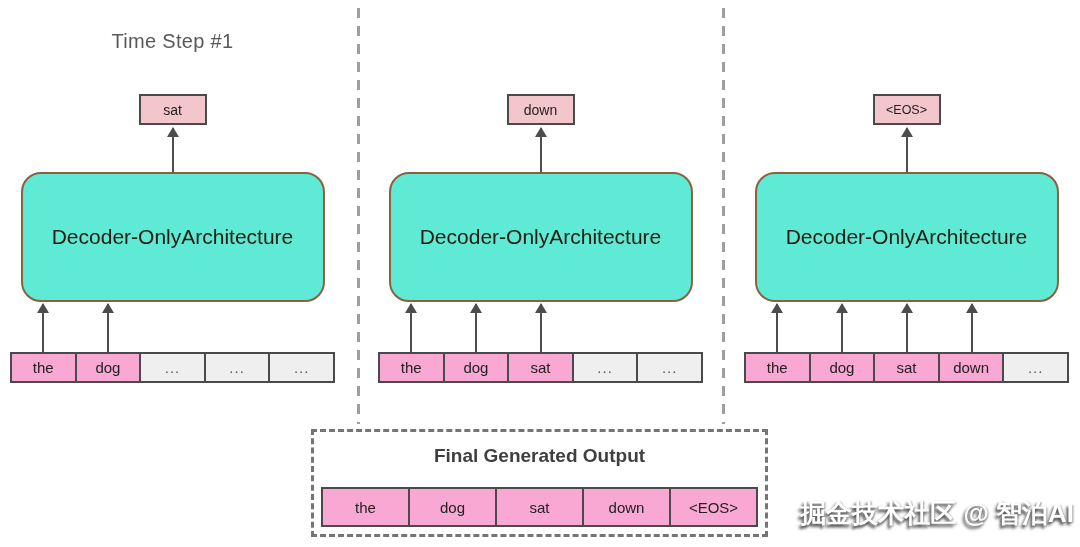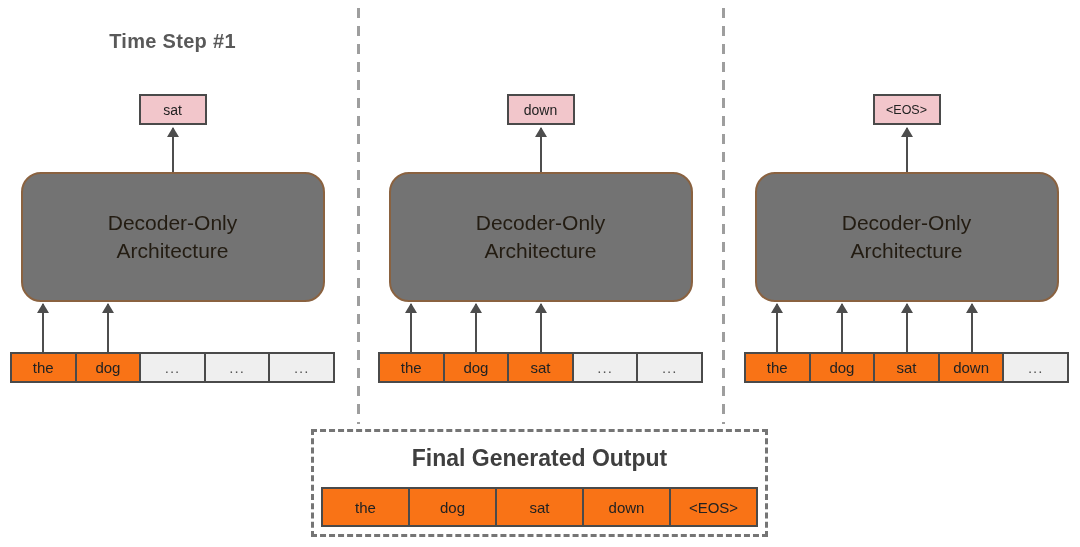--- a/index.html
+++ b/index.html
@@ -7,55 +7,55 @@
   body { font-family:"Liberation Sans", sans-serif; }
   .stage { position:relative; width:1080px; height:547px; background:#ffffff; overflow:hidden; }
 
   
   .vsep { position:absolute; top:8px; width:3px; height:416px;
           background:repeating-linear-gradient(to bottom,#9e9e9e 0 10px,transparent 10px 18px); }
 
   
   .panel { position:absolute; top:0; width:325px; height:395px; }
   .panel-title { position:absolute; top:30px; left:0; width:100%; text-align:center;
-                 font-size:20px; font-weight:bold; color:#595959; letter-spacing:.3px; }
+                 font-size:20px; font-weight:normal; color:#595959; letter-spacing:.3px; }
   .out-box { position:absolute; top:94px; left:50%; transform:translateX(-50%);
              width:68px; height:31px; background:#F2C6CB; border:2px solid #4a4a4a;
              display:flex; align-items:center; justify-content:center;
              font-size:14px; color:#222; }
   .out-box.small { font-size:12.5px; }
   .decoder { position:absolute; top:172px; left:50%; transform:translateX(-50%);
-             width:304px; height:130px; background:#737373; border:2px solid #8a6240;
-             border-radius:20px; display:flex; flex-direction:column;
+             width:304px; height:130px; background:#5eead4; border:2px solid #8a6240;
+             border-radius:20px; display:flex; flex-direction:row;
              align-items:center; justify-content:center; }
   .decoder span { font-size:21px; color:#231c12; line-height:1.35; }
 
   
   .arrow { position:absolute; width:2px; background:#4d4d4d; }
   .arrow::before { content:""; position:absolute; top:-1px; left:50%;
                    transform:translateX(-50%);
                    border-left:6px solid transparent; border-right:6px solid transparent;
                    border-bottom:10px solid #4d4d4d; }
   .arrow.out { top:128px; left:50%; margin-left:-1px; height:44px; }
   .arrow.in  { top:304px; height:48px; margin-left:-1px; }
 
   
   .row { position:absolute; top:352px; left:0; width:100%; height:31px;
          display:flex; border:2px solid #4a4a4a; background:#fff; }
   .cell { flex:1 1 0; display:flex; align-items:center; justify-content:center;
           font-size:15px; color:#222; border-right:2px solid #4a4a4a; }
   .cell:last-child { border-right:none; }
-  .cell.lav { background:#f97316; }
+  .cell.lav { background:#f9a8d4; }
   .cell.dots { background:#EFEFEF; color:#555; letter-spacing:1px; }
 
   
   .final-box { position:absolute; left:311px; top:429px; width:457px; height:108px;
                border:3px dashed #757575; background:#fff; }
   .final-title { position:absolute; top:13px; left:0; width:100%; text-align:center;
-                 font-size:23px; font-weight:bold; color:#3f3f3f; }
+                 font-size:19px; font-weight:bold; color:#3f3f3f; }
   .final-row { position:absolute; left:7px; right:7px; top:55px; height:40px;
                display:flex; border:2px solid #4a4a4a; }
   .final-row .cell { font-size:15px; }
 
   
   .watermark { position:absolute; right:6px; bottom:16px; font-size:26px; font-weight:bold;
                color:#ffffff;
                text-shadow:-2px 3px 3px rgba(70,70,70,.95), 1px 1px 2px rgba(90,90,90,.6); }
 </style>
 </head>
@@ -134,14 +134,15 @@
     <div class="final-title">Final Generated Output</div>
     <div class="final-row">
       <div class="cell lav">the</div>
       <div class="cell lav">dog</div>
       <div class="cell lav">sat</div>
       <div class="cell lav">down</div>
       <div class="cell lav">&lt;EOS&gt;</div>
     </div>
   </div>
 
+  <div class="watermark">掘金技术社区 @ 智泊AI</div>
 
 </div>
 
 </body></html>

